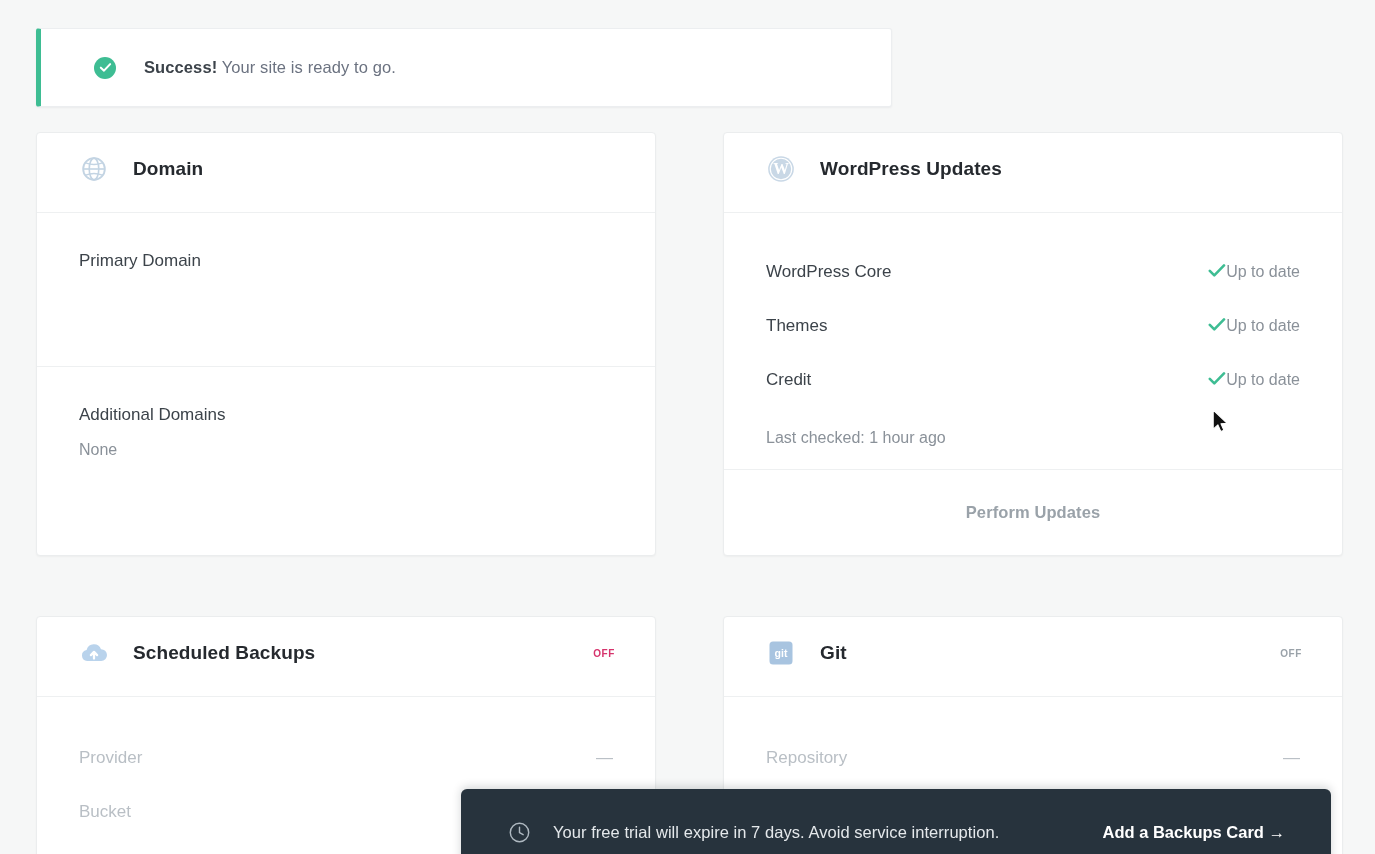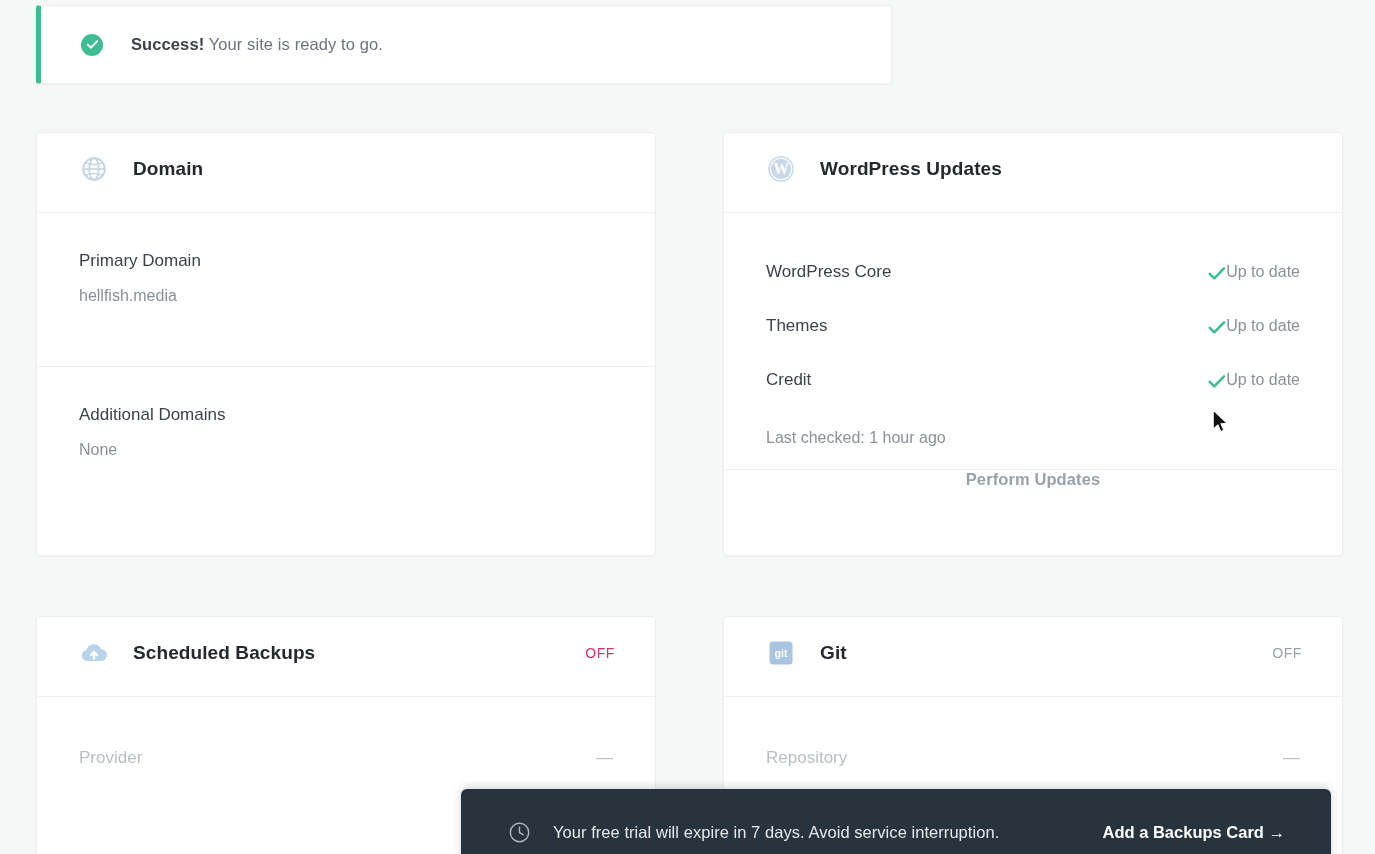--- a/index.html
+++ b/index.html
@@ -15,31 +15,31 @@
     font-family: "Liberation Sans", "DejaVu Sans", sans-serif;
     color: #3c434a;
     position: relative;
     -webkit-font-smoothing: antialiased;
   }
 
   
   .notice {
     position: absolute;
     left: 36px;
-    top: 5px;
+    top: 28px;
     width: 856px;
     height: 79px;
     background: #ffffff;
     border: 1px solid #eceef0;
     border-left: 5px solid #3ebd93;
     border-radius: 3px;
     box-shadow: 0 1px 2px rgba(18, 25, 35, .05);
     display: flex;
     align-items: center;
-    padding-left: 40px;
+    padding-left: 53px;
   }
   .notice-icon {
     width: 22px;
     height: 22px;
     border-radius: 50%;
     background: #3ebd93;
     display: flex;
     align-items: center;
     justify-content: center;
     flex: none;
@@ -86,22 +86,22 @@
     margin-right: 24px;
   }
   .card-title {
     font-size: 19px;
     font-weight: 700;
     color: #25292e;
     letter-spacing: .1px;
   }
   .card-head .spacer { flex: 1; }
   .toggle-state {
-    font-size: 14px;
-    font-weight: 400;
+    font-size: 10px;
+    font-weight: 700;
     letter-spacing: .6px;
   }
   .toggle-off-pink { color: #d6336c; }
   .toggle-off-gray { color: #9aa2a9; }
 
   
   .domain-row {
     padding: 38px 42px 0 42px;
     height: 153px;
   }
@@ -120,37 +120,37 @@
   .wp-body { padding: 32px 42px 0 42px; }
   .wp-row {
     display: flex;
     align-items: center;
     height: 54px;
   }
   .wp-name { font-size: 17px; color: #3c434a; }
   .wp-row .spacer { flex: 1; }
   .wp-status {
     display: flex;
-    align-items: flex-end;
+    align-items: flex-start;
   }
   .wp-status-text { font-size: 16px; color: #8a9199; }
   .wp-lastcheck {
     font-size: 16px;
     color: #8a9199;
     margin-top: 22px;
   }
   .card-footer {
     position: absolute;
     left: 0;
     right: 0;
     bottom: 0;
     height: 86px;
     border-top: 1px solid #eef0f1;
     display: flex;
-    align-items: flex-start;
+    align-items: center;
     justify-content: center;
   }
   .footer-action {
     font-size: 16.5px;
     font-weight: 700;
     color: #9aa2a9;
     letter-spacing: .1px;
   }
 
   
@@ -233,21 +233,20 @@
         <line x1="2" y1="12" x2="22" y2="12" stroke="#c3d4e3" stroke-width="1.5"></line>
         <path d="M4.2 6.4 Q12 9.3 19.8 6.4" fill="none" stroke="#c3d4e3" stroke-width="1.3"></path>
         <path d="M4.2 17.6 Q12 14.7 19.8 17.6" fill="none" stroke="#c3d4e3" stroke-width="1.3"></path>
       </svg>
     </span>
     <span class="card-title">Domain</span>
   </div>
 
   <div class="domain-row">
     <div class="row-label">Primary Domain</div>
-    <div class="row-value">hellfish.media</div>
   </div>
 
   <div class="domain-row">
     <div class="row-label">Additional Domains</div>
     <div class="row-value">None</div>
   </div>
 </div>
 
 <div class="card" id="card-wpupdates">
   <div class="card-head">
@@ -322,20 +321,25 @@
     <span class="toggle-state toggle-off-pink">OFF</span>
   </div>
 
   <div class="detail-body">
     <div class="detail-row">
       <span class="detail-name">Provider</span>
       <span class="spacer"></span>
       <span class="detail-dash">—</span>
     </div>
     <div class="detail-row">
+      <span class="detail-name">Bucket</span>
+      <span class="spacer"></span>
+      <span class="detail-dash"></span>
+    </div>
+    <div class="detail-row">
 
       <span class="spacer"></span>
       <span class="detail-dash"></span>
     </div>
   </div>
 </div>
 
 <div class="card" id="card-git">
   <div class="card-head">
     <span class="icon-slot">

